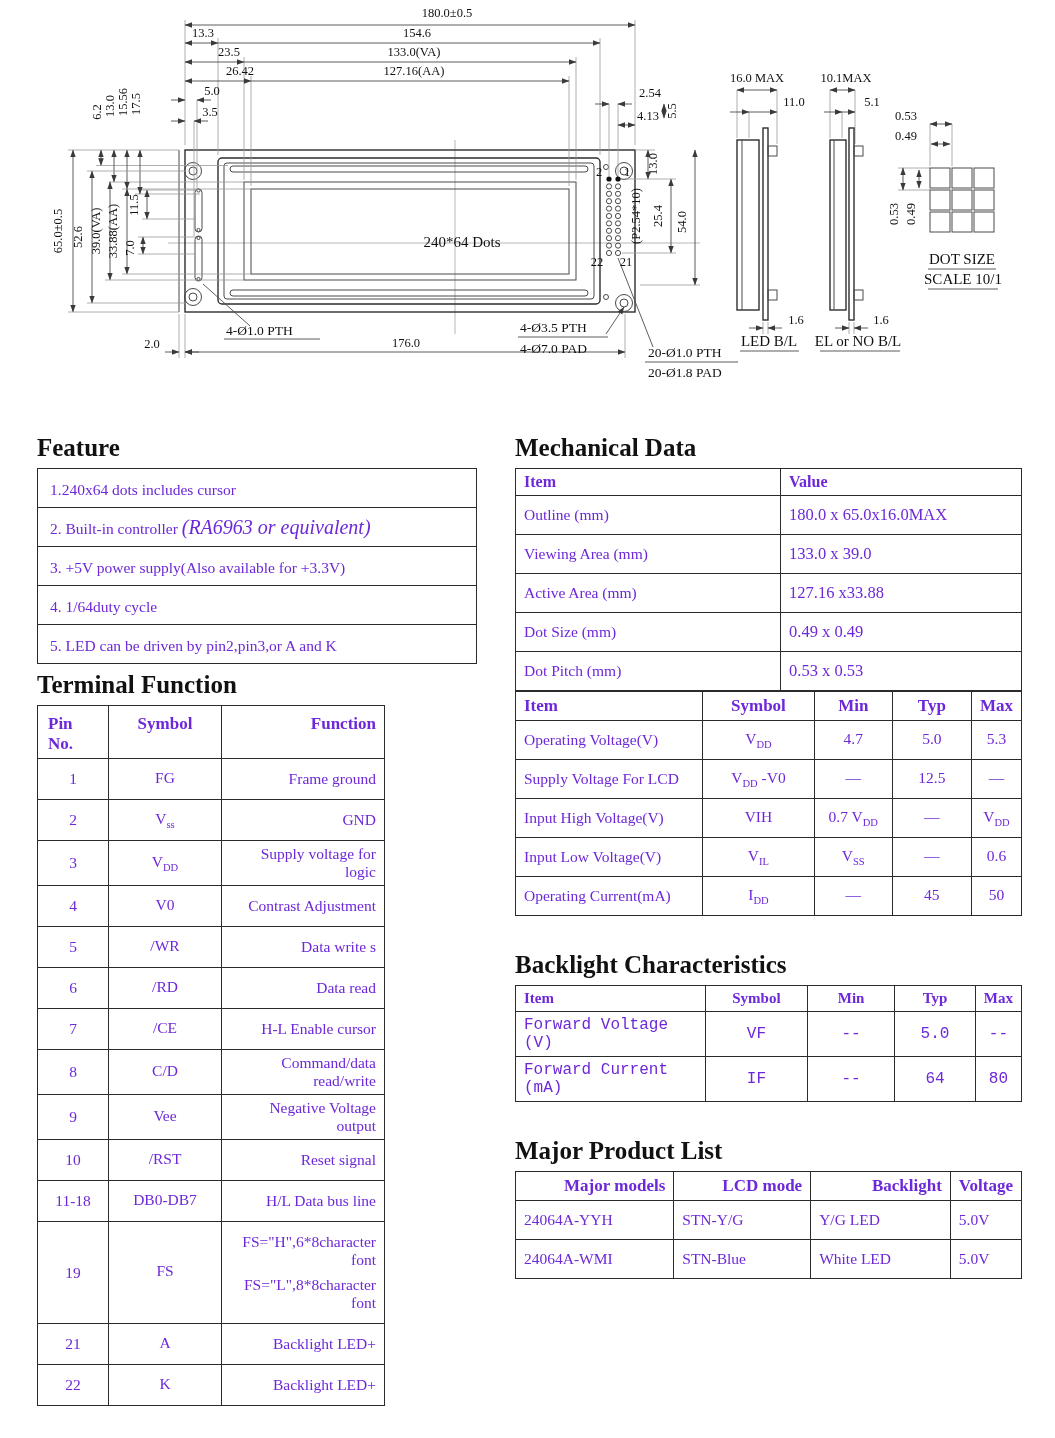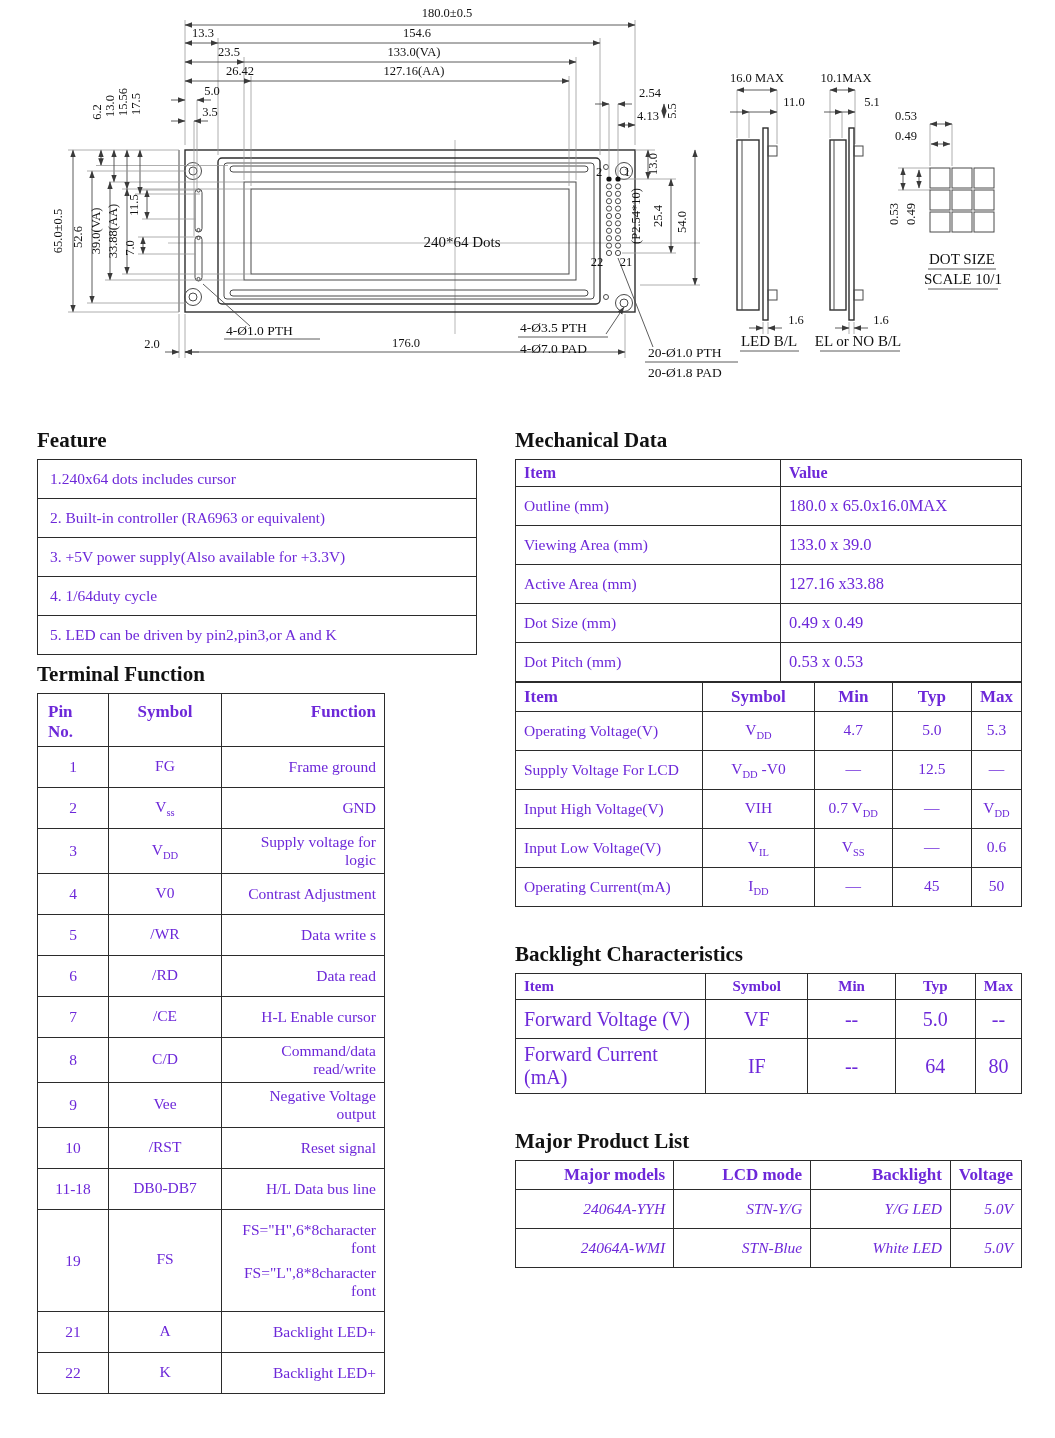--- a/index.html
+++ b/index.html
@@ -13,29 +13,29 @@
   svg text.big { font-size:15px; }
   svg text.ann { font-size:13.5px; }
   .ln   { stroke:#2e2e2e; stroke-width:1.4; fill:none; }
   .ln2  { stroke:#4a4a4a; stroke-width:1;   fill:none; }
   .dim  { stroke:#4a4a4a; stroke-width:0.9; fill:none; }
   .ext  { stroke:#9a9a9a; stroke-width:0.8; fill:none; }
   .cl   { stroke:#9a9a9a; stroke-width:0.7; fill:none; }
 
   .col-left  { position:absolute; left:37px;  top:424px; width:440px; }
   .col-right { position:absolute; left:515px; top:424px; width:507px; }
-  h2 { font-size:21px; margin:4px 0 6px 0; font-weight:bold; }
+  h2 { font-size:25px; margin:10px 0 6px 0; font-weight:bold; }
   table { border-collapse:collapse; width:100%; font-size:15.5px; color:#6d28d9; }
   td,th { border:1px solid #2b2b2b; padding:4px 8px; }
   table { border:1.5px solid #2b2b2b; }
   sub { font-size:0.68em; }
 
   
   .feature td { height:30px; padding-left:12px; }
-  .feature .big { font-size:15px; }
+  .feature .big { font-size:20px;font-style:italic; }
   
   .terminal { width:348px; }
   .terminal th { text-align:left; vertical-align:top; font-size:17px; padding-top:8px; }
   .terminal .c-pin { width:52px; text-align:center; }
   .terminal .c-sym { width:96px; text-align:center; }
   .terminal .c-fn  { text-align:right; padding-left:12px; }
   .terminal td { height:32px; }
   .terminal tr.tall td { height:70px; }
   .terminal tr.tall .c-fn div { margin:7px 0; }
   .terminal th.c-pin { text-align:left; padding-left:10px; }
@@ -47,28 +47,28 @@
   
   .elec th { text-align:center; font-size:17px; }
   .elec td { height:30px; text-align:center; }
   .elec .c-item { width:196px; text-align:left; }
   .elec .c-sym { width:106px; }
   .elec .c-min { width:70px; }
   .elec .c-typ { width:72px; }
   
   .bl th { font-size:15px; text-align:center; }
   .bl th.c-item { text-align:left; }
-  .bl td { height:30px; text-align:center; font-size:20px; }
+  .bl td { height:30px; text-align:center; font-size:16px;font-family:Liberation Mono, monospace; }
   .bl .c-item { width:192px; text-align:left; }
   .bl .c-sym { width:92px; }
   .bl .c-min { width:78px; }
   .bl .c-typ { width:70px; }
   
   .prod th { font-size:17px; text-align:right; }
-  .prod td { height:30px; text-align:right;font-style:italic; }
+  .prod td { height:30px; text-align:left; }
   .prod .c-model { width:150px; }
   .prod .c-mode  { width:128px; }
   .prod .c-bl    { width:128px; }
   .mt { margin-top:35px; }
   .mt2 { margin-top:7px; }
 </style>
 </head>
 <body>
 
 <div class="drawing">

